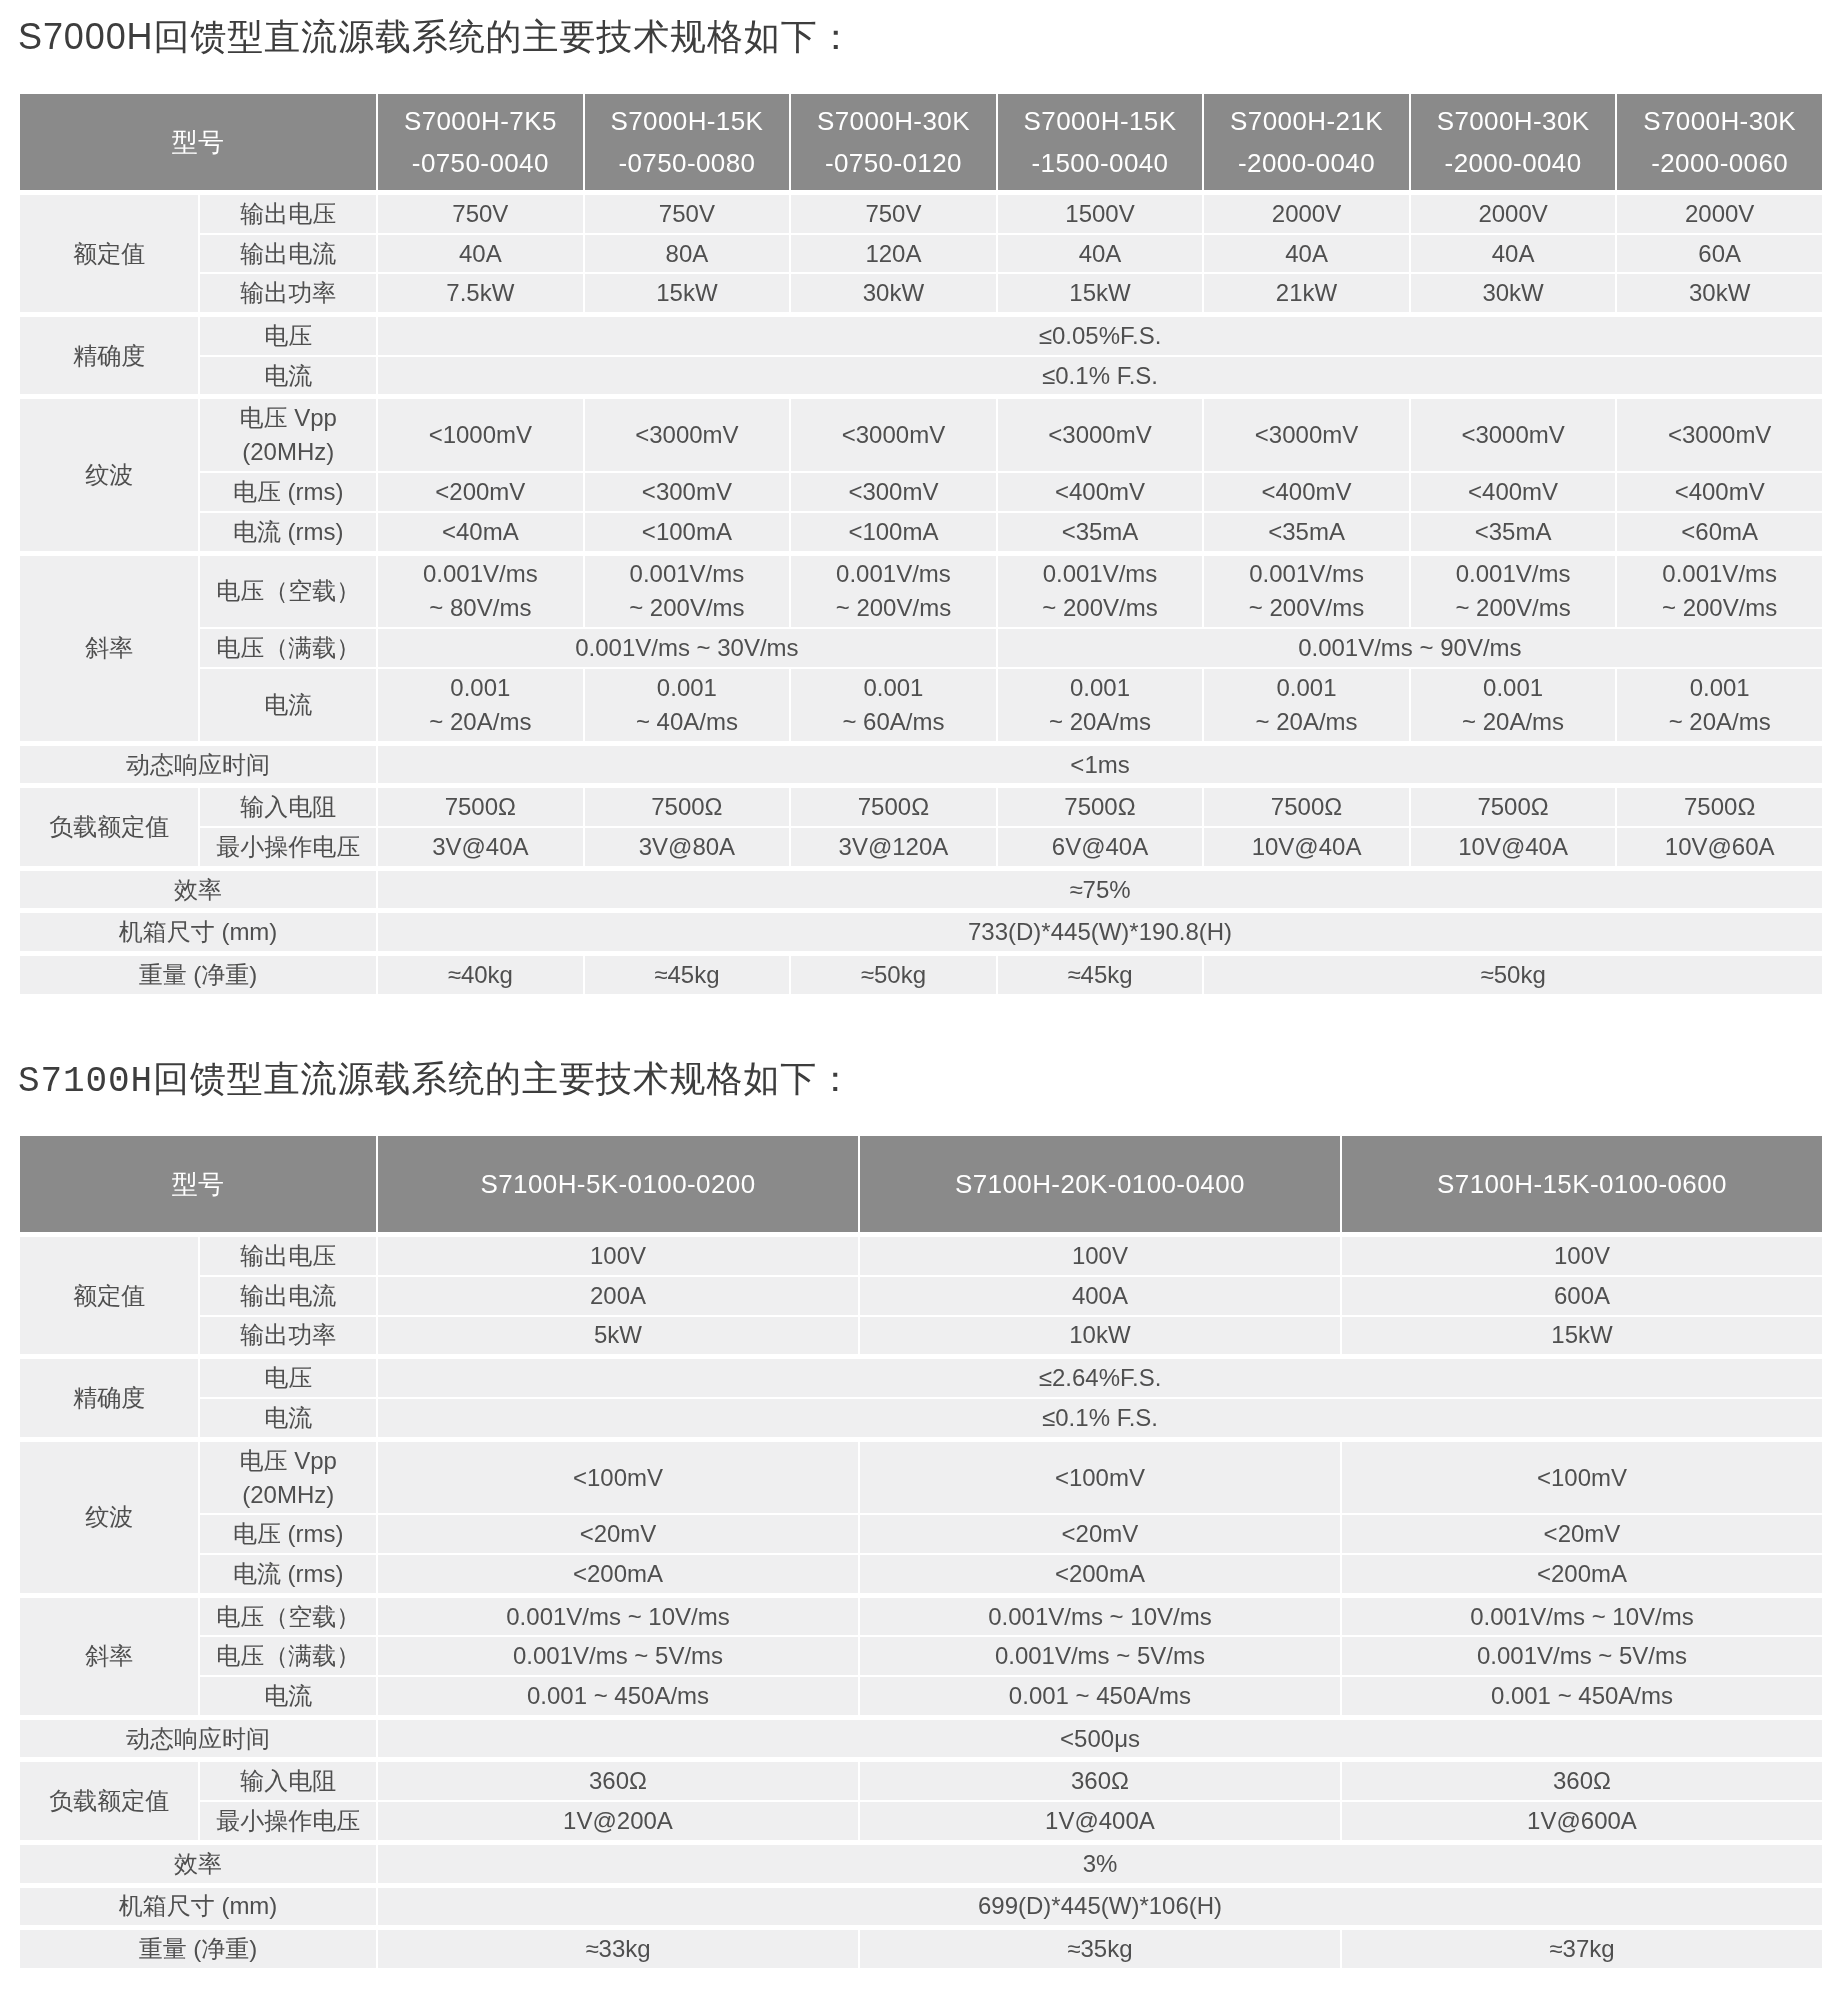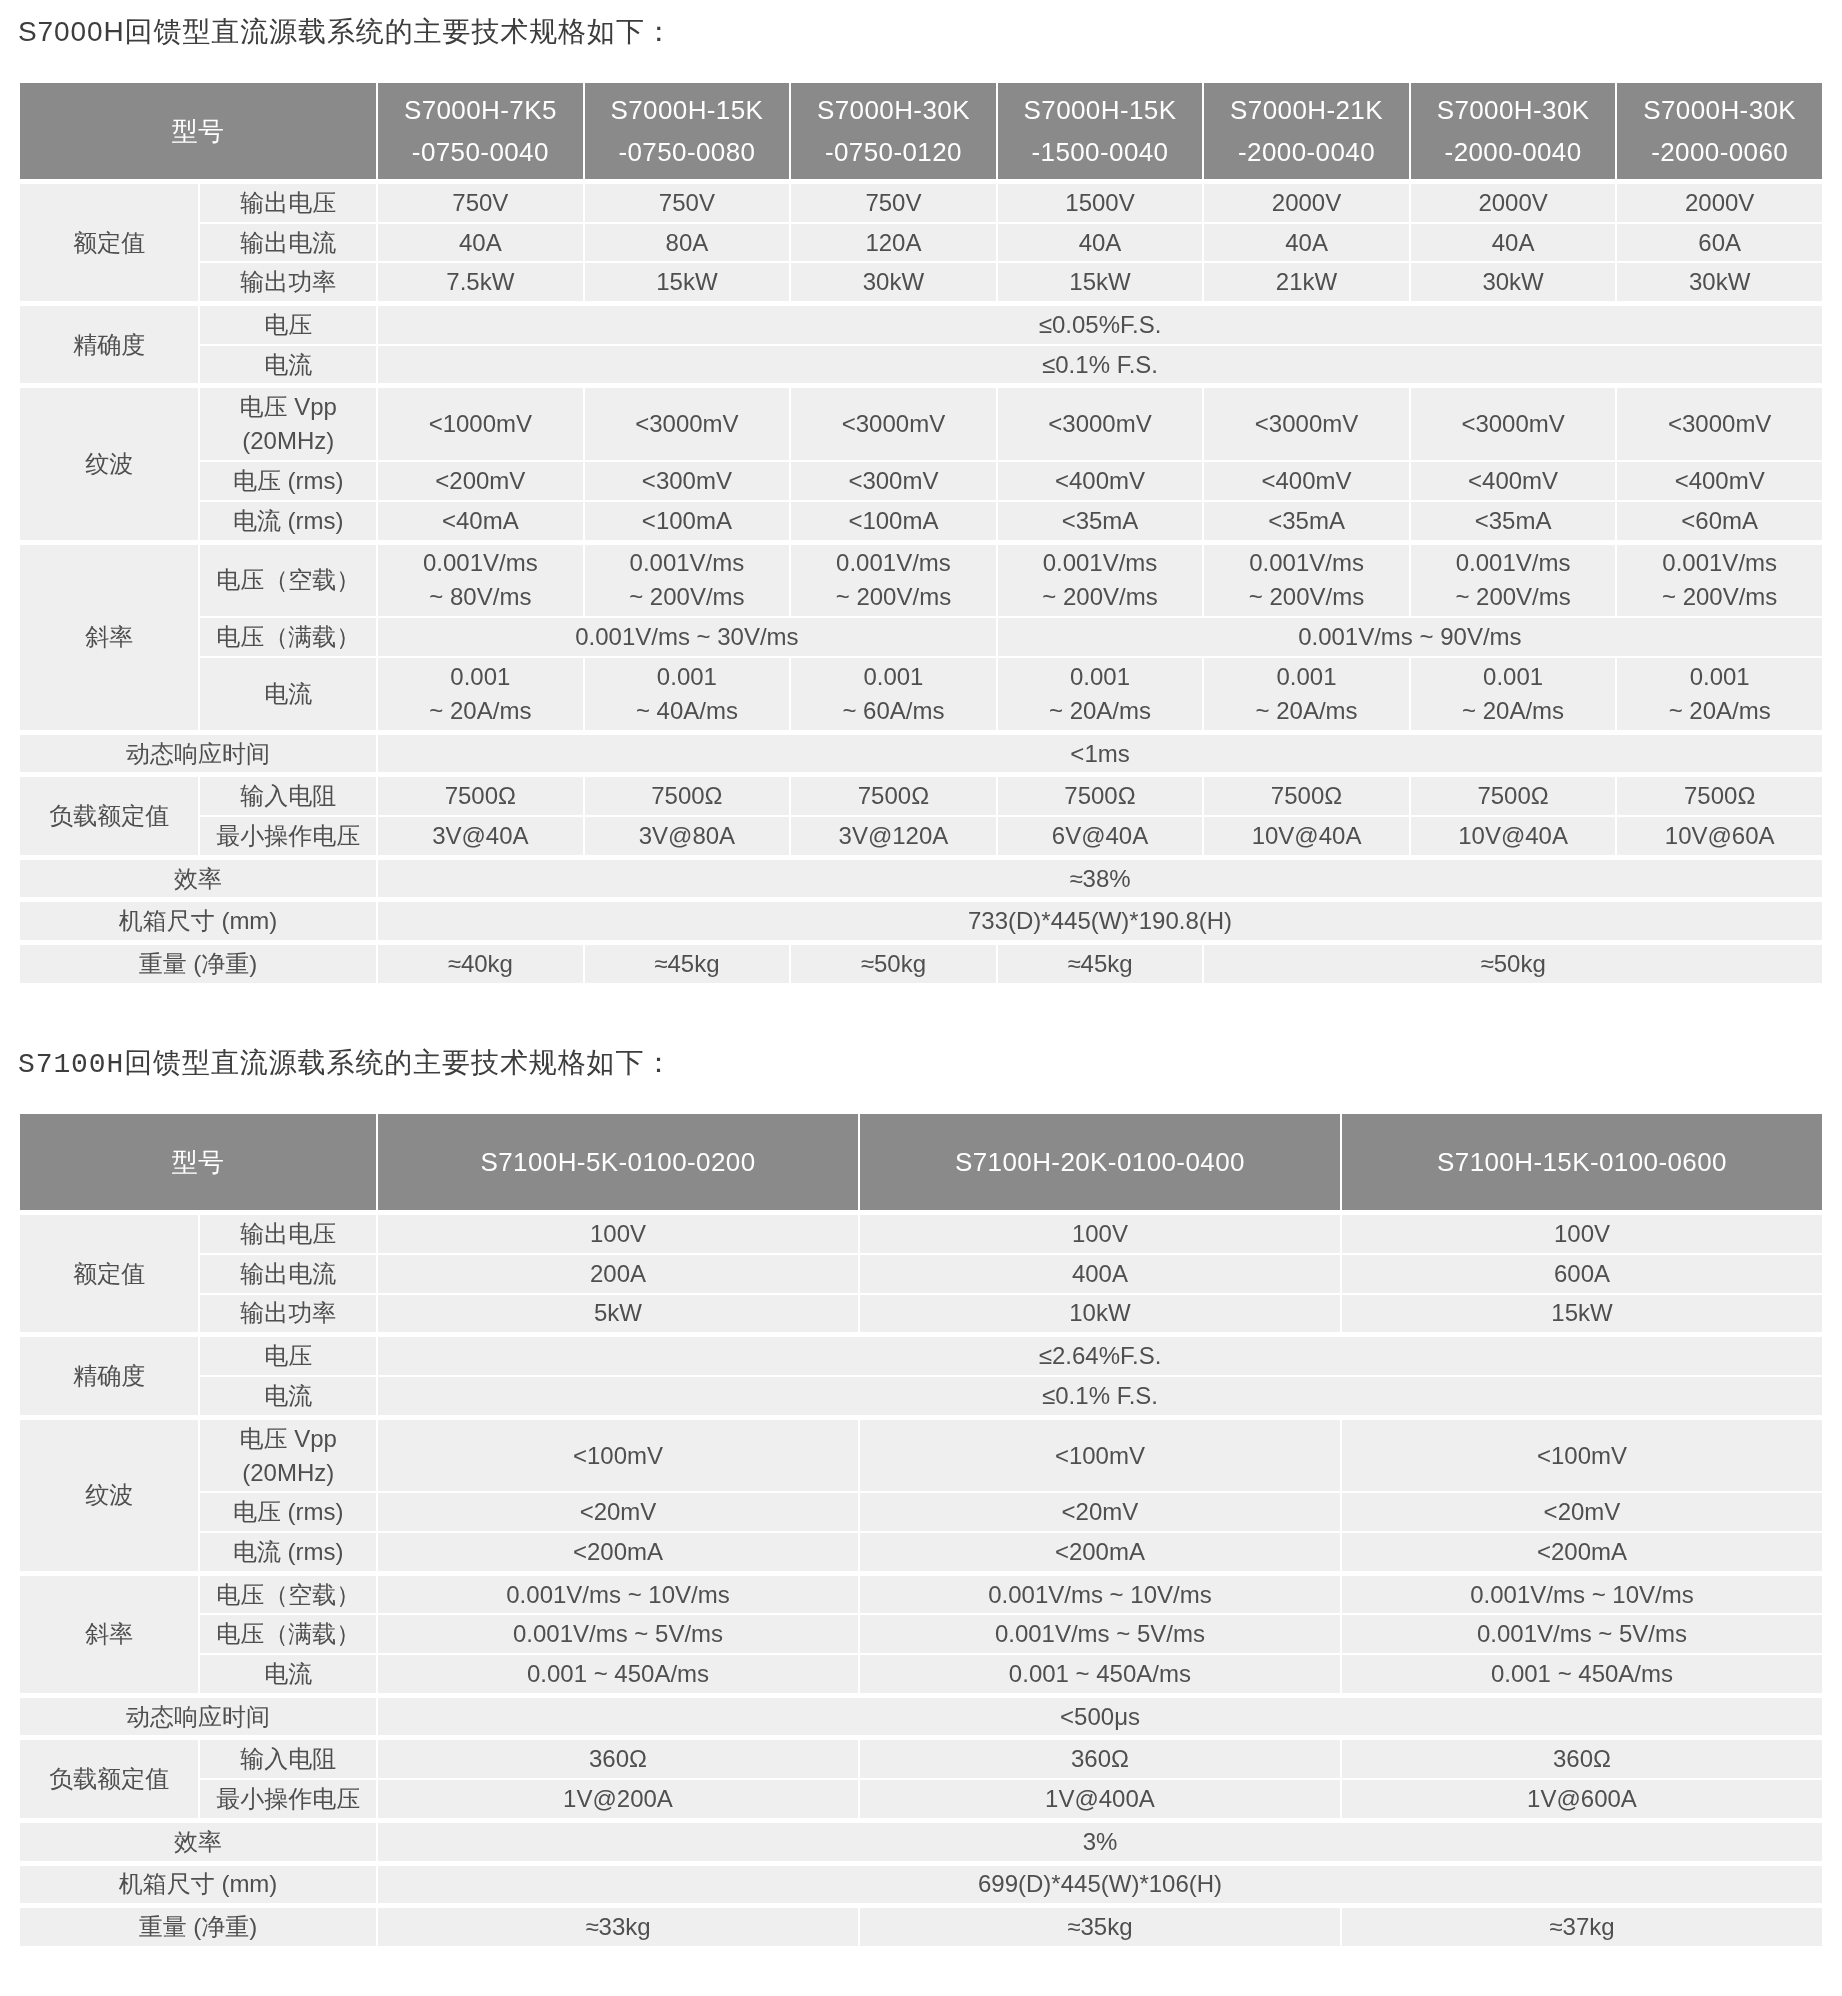--- a/index.html
+++ b/index.html
@@ -9,21 +9,21 @@
   }
   body {
     width: 1842px;
     font-family: "Liberation Sans", "DejaVu Sans", sans-serif;
     color: var(--body_text, #4f4f4f);
   }
   .page {
     padding: 0 18px 12.5px 18px;
   }
   .title {
-    font-size: 28px;
+    font-size: 36px;
     font-weight: normal;
     color: var(--title_text, #3d3d3d);
     margin: 12.5px 0 30px 0;
     letter-spacing: 0.9px;
   }
   .title.second {
     margin-top: 59px;
     font-family: Liberation Mono, monospace;
   }
   table.spec {
@@ -229,21 +229,21 @@
           <td>3V@40A</td>
           <td>3V@80A</td>
           <td>3V@120A</td>
           <td>6V@40A</td>
           <td>10V@40A</td>
           <td>10V@40A</td>
           <td>10V@60A</td>
         </tr>
         <tr class="sec">
           <td colspan="2">效率</td>
-          <td colspan="7">≈38%</td>
+          <td colspan="7">≈75%</td>
         </tr>
         <tr class="sec">
           <td colspan="2">机箱尺寸 (mm)</td>
           <td colspan="7">733(D)*445(W)*190.8(H)</td>
         </tr>
         <tr class="sec">
           <td colspan="2">重量 (净重)</td>
           <td>≈40kg</td>
           <td>≈45kg</td>
           <td>≈50kg</td>

